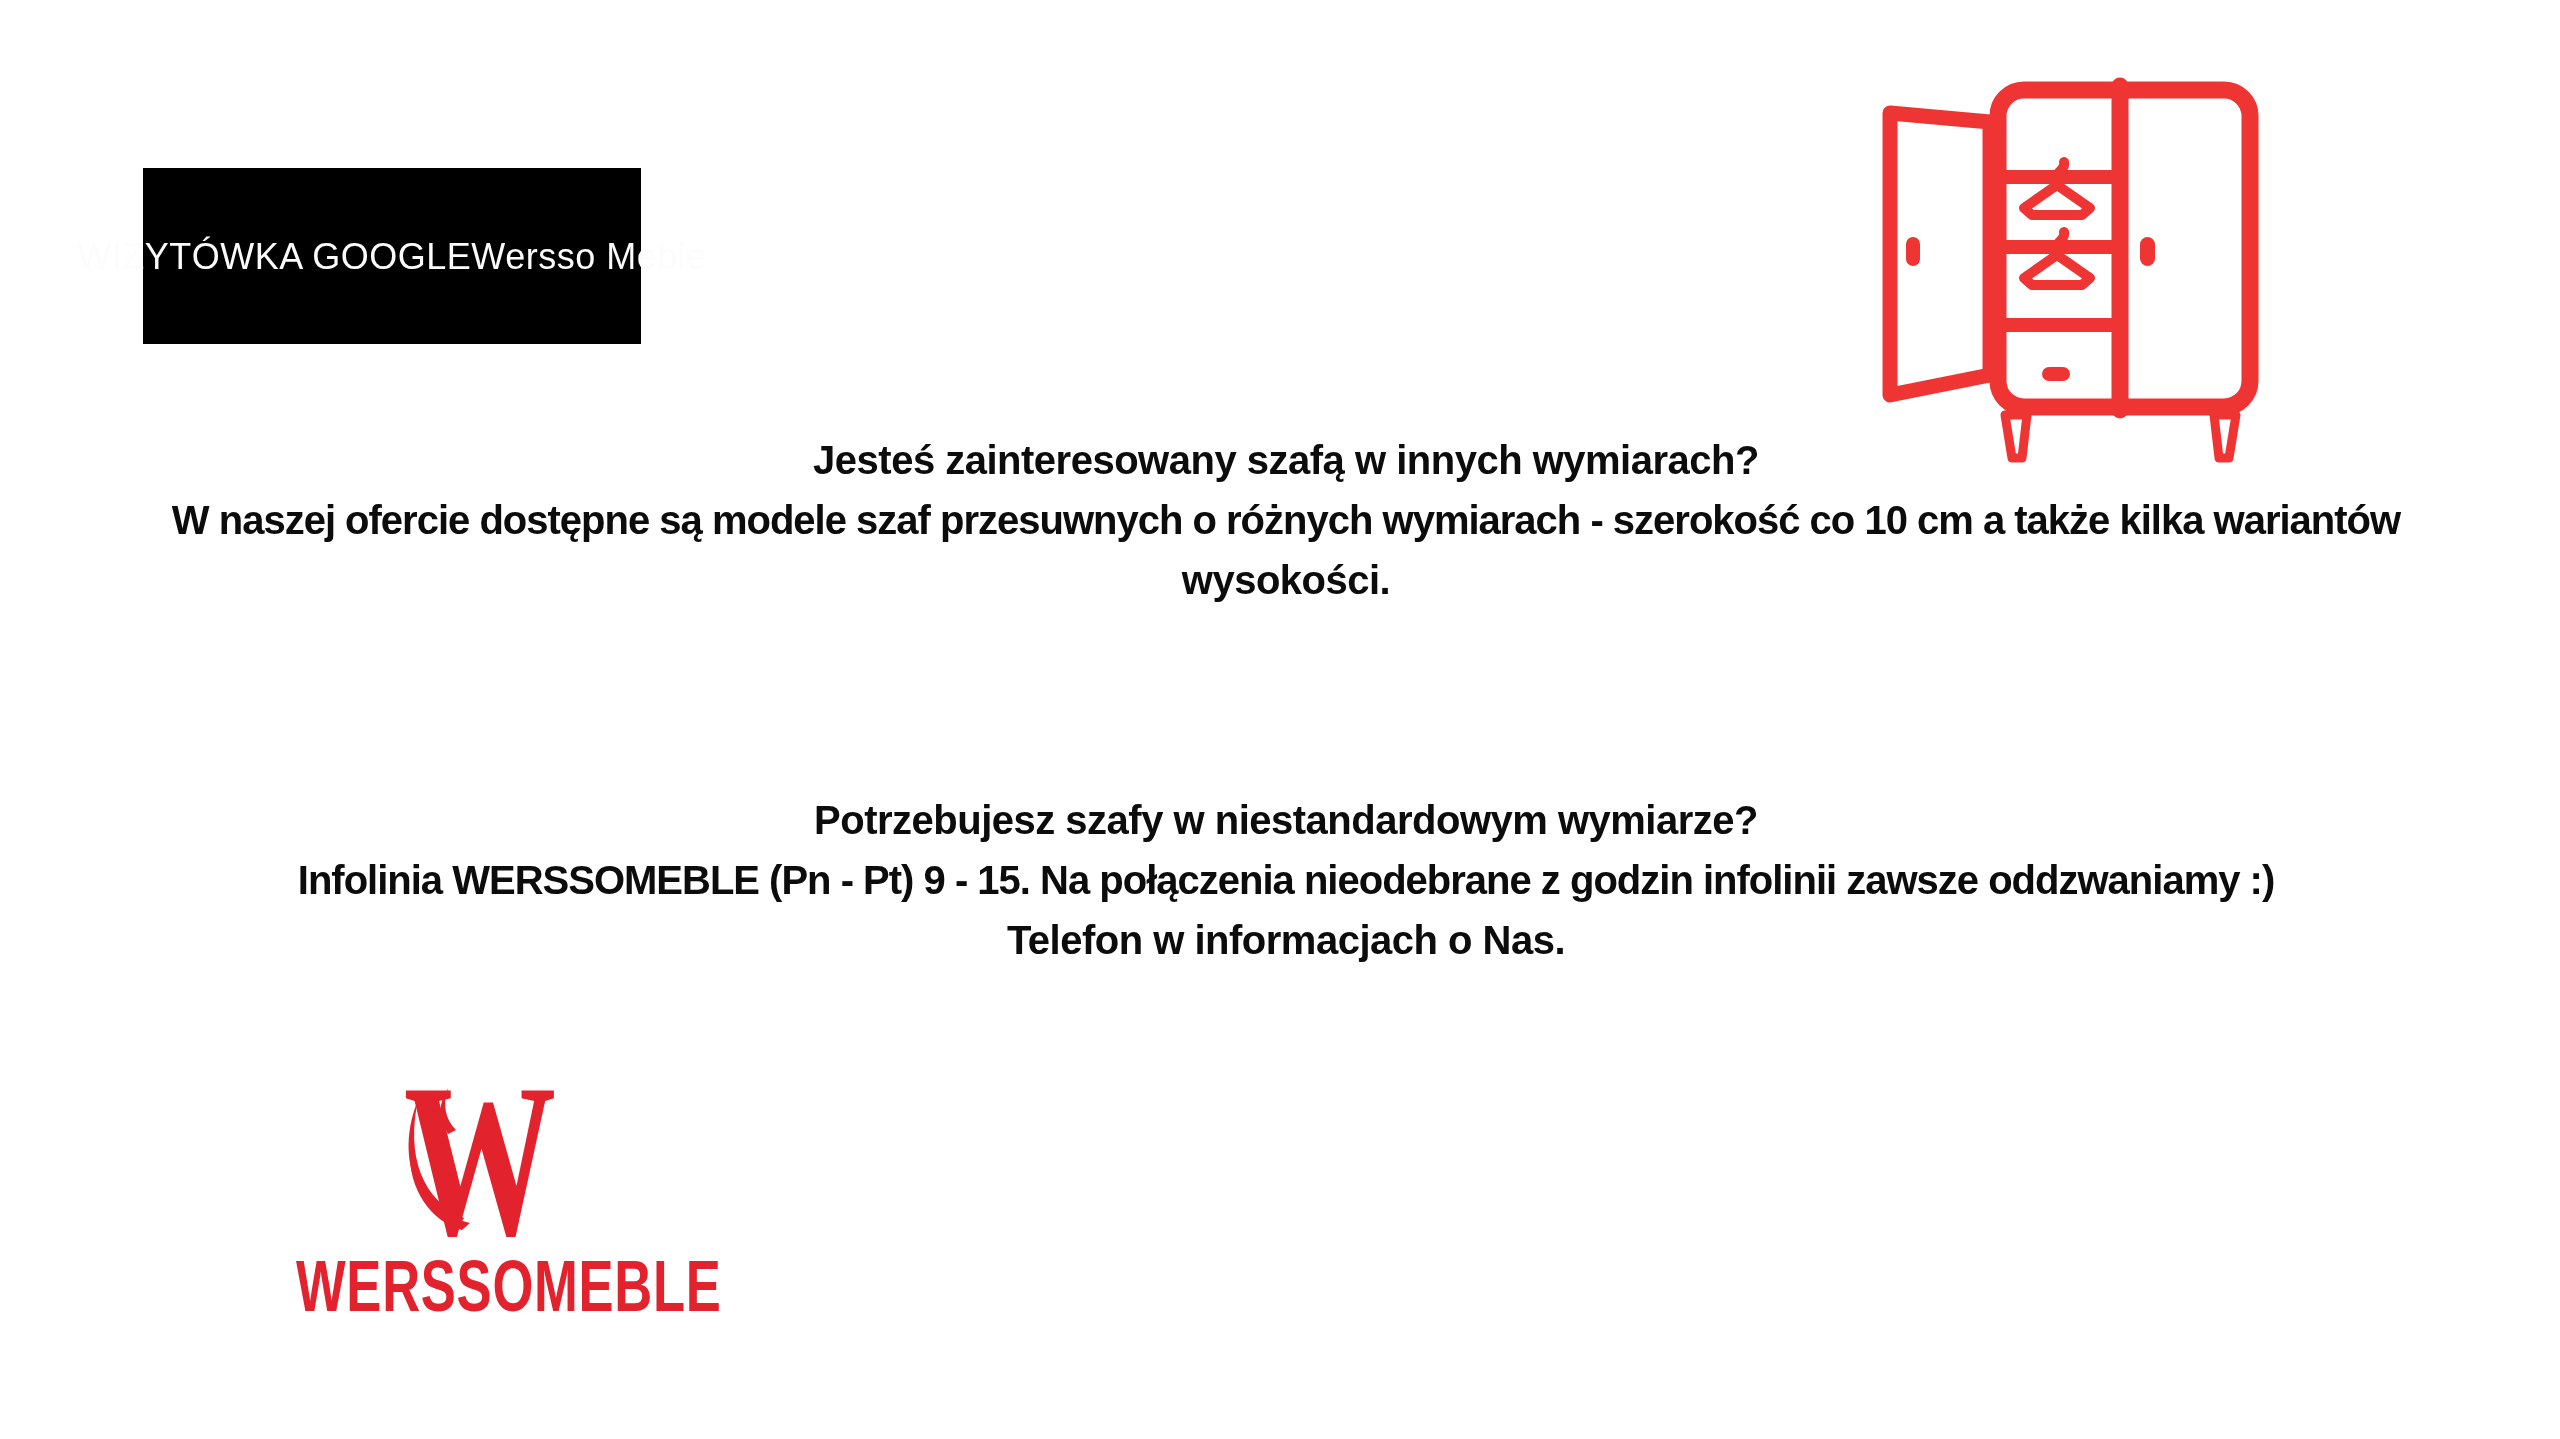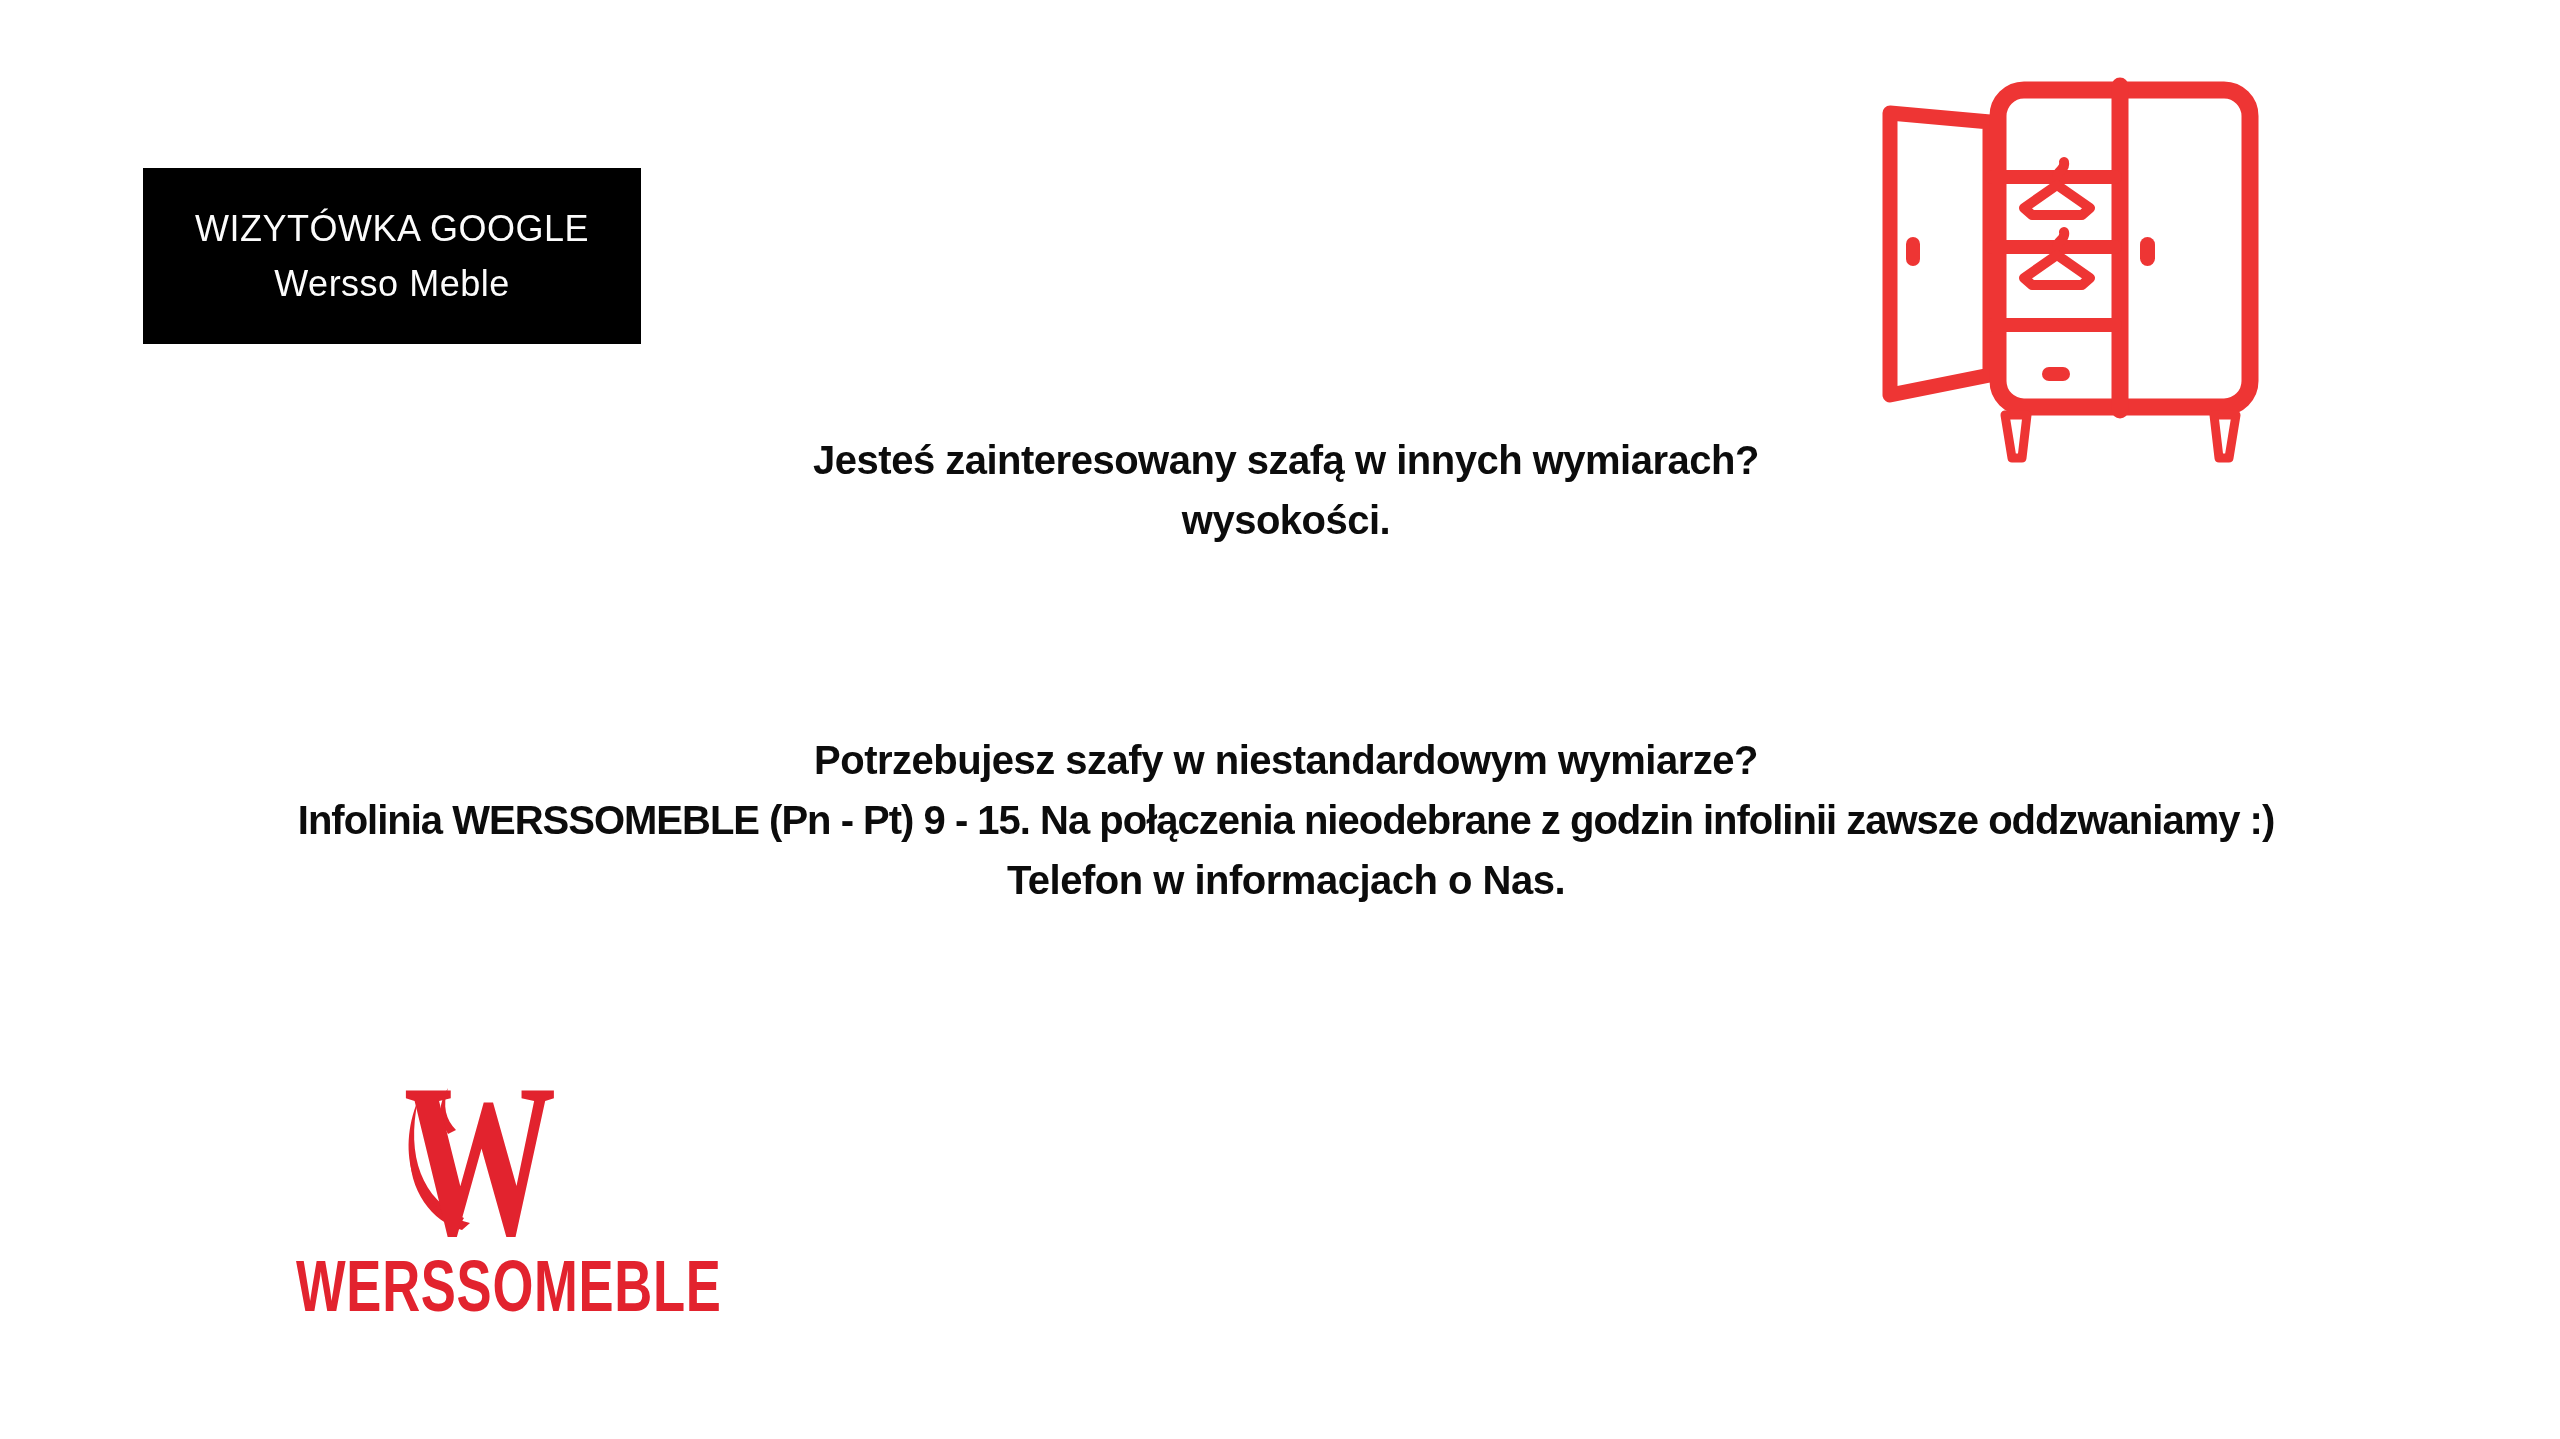--- a/index.html
+++ b/index.html
@@ -4,21 +4,21 @@
 <style>
   html,body{margin:0;padding:0;}
   body{
     width:2560px;height:1439px;position:relative;overflow:hidden;
     background:#ffffff;font-family:"Liberation Sans",sans-serif;
   }
   
   .badge{
     position:absolute;left:143px;top:168px;width:498px;height:176px;
     background:#000000;color:#fcfcfc;
-    display:flex;flex-direction:column;align-items:center;justify-content:center;
+    display:flex;flex-direction:row;align-items:center;justify-content:center;
   }
   .badge .line{font-size:36px;line-height:55px;font-weight:400;letter-spacing:0.5px;white-space:nowrap;}
   
   .copy{
     position:absolute;left:0;top:430px;width:2560px;
     text-align:center;color:#0c0c0c;font-weight:bold;
     font-size:40px;letter-spacing:-0.5px;
   }
   .copy .line{height:60px;line-height:60px;white-space:nowrap;padding-left:12px;}
   .copy .blank{height:60px;}
@@ -64,20 +64,21 @@
   <rect x="164" y="309" width="28" height="14" rx="7" fill="#ee3534" stroke="none"></rect>
 
   <rect x="262" y="179" width="15" height="29" rx="7.5" fill="#ee3534" stroke="none"></rect>
 
   <path d="M127,357 L149,357 L144,400 L134,400 Z" stroke-width="9" fill="#ffffff"></path>
   <path d="M336,357 L358,357 L351,400 L341,400 Z" stroke-width="9" fill="#ffffff"></path>
 </svg>
 
 <div class="copy">
   <div class="line">Jesteś zainteresowany szafą w innych wymiarach?</div>
+  <div class="line wide">W naszej ofercie dostępne są modele szaf przesuwnych o różnych wymiarach - szerokość co 10 cm a także kilka wariantów</div>
   <div class="line">wysokości.</div>
   <div class="blank"></div>
   <div class="blank"></div>
   <div class="blank"></div>
   <div class="line">Potrzebujesz szafy w niestandardowym wymiarze?</div>
   <div class="line wide">Infolinia WERSSOMEBLE (Pn - Pt) 9 - 15. Na połączenia nieodebrane z godzin infolinii zawsze oddzwaniamy :)</div>
   <div class="line">Telefon w informacjach o Nas.</div>
 </div>
 
 <div class="logo">

